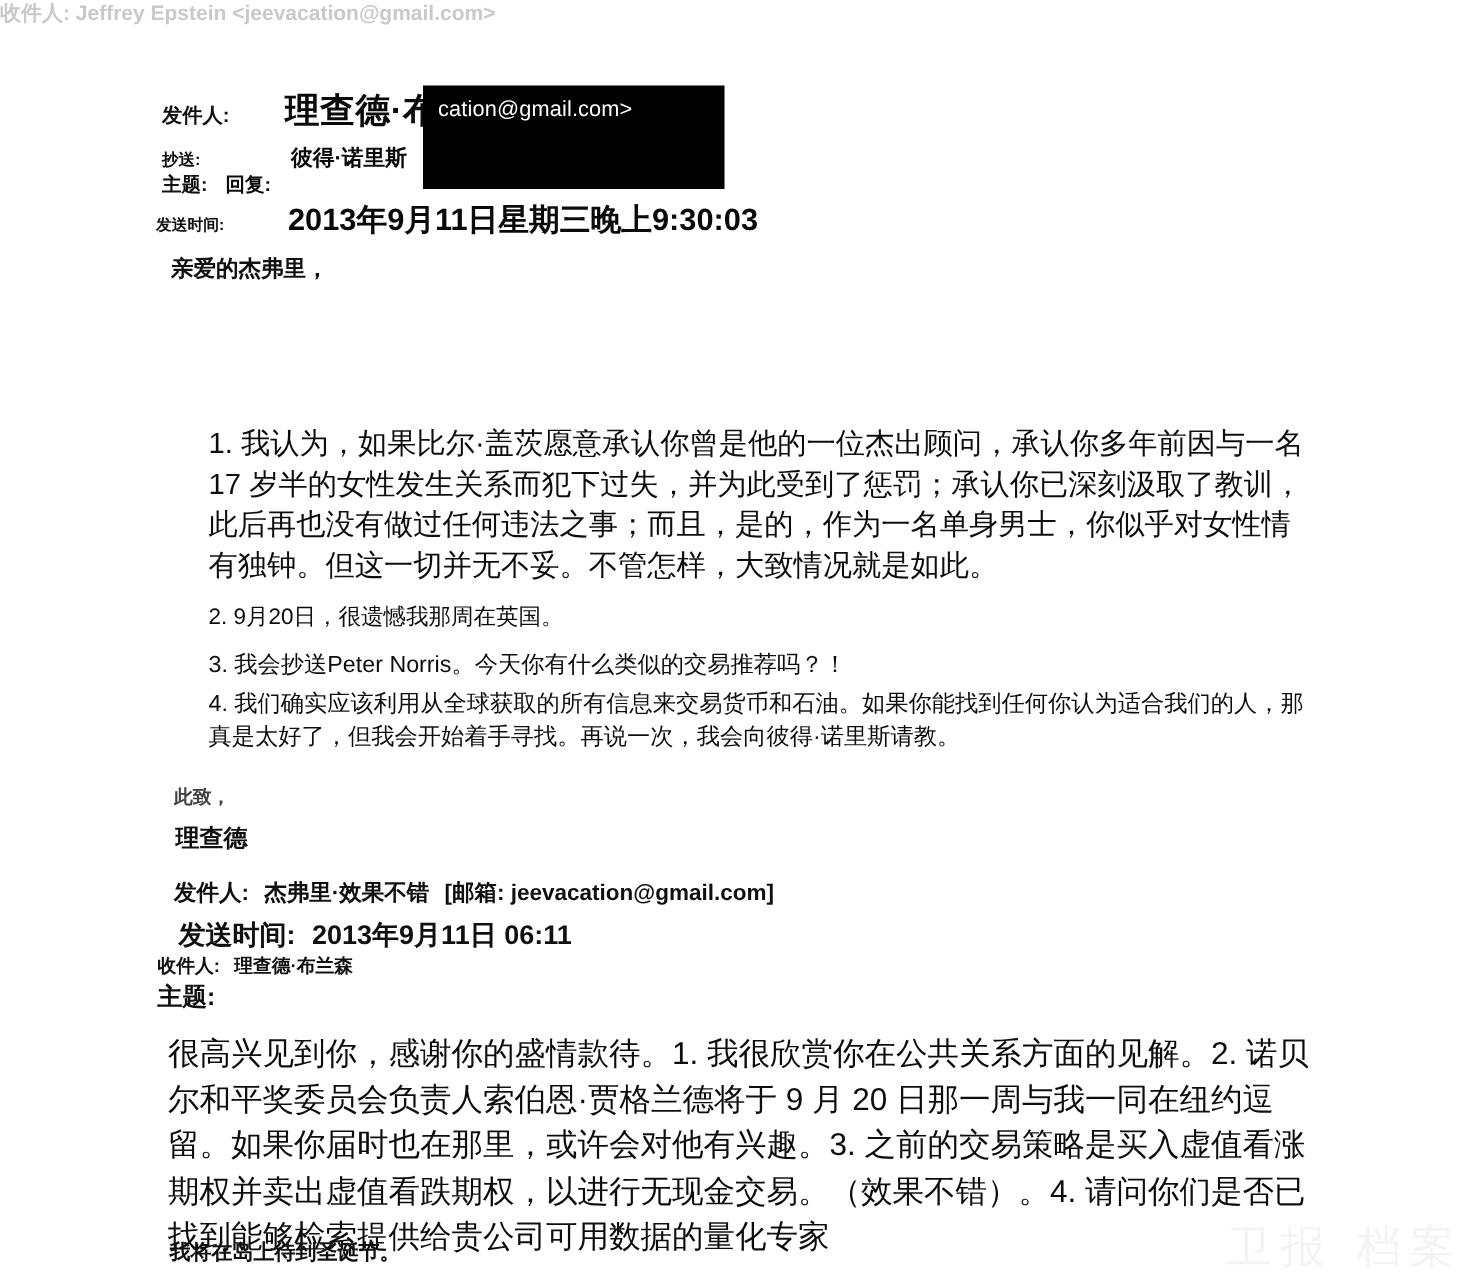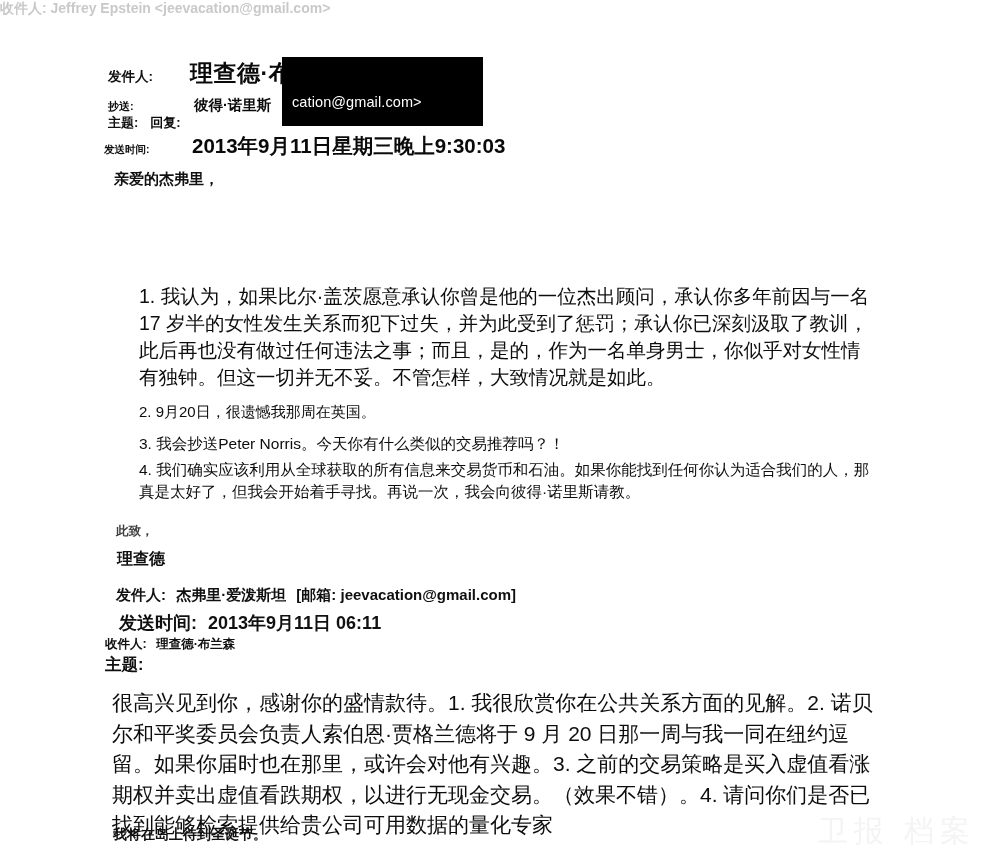--- a/index.html
+++ b/index.html
@@ -63,21 +63,21 @@
     position: absolute;
     left: 282px;
     top: 57px;
     width: 201px;
     height: 69px;
     background: #000000;
   }
   #redaction-text {
     position: absolute;
     left: 292px;
-    top: 94px;
+    top: 65px;
     font-size: 14.5px;
     color: #ffffff;
     white-space: nowrap;
     letter-spacing: .1px;
   }
 
   
   #greeting {
     position: absolute;
     left: 114px; top: 170px;
@@ -238,21 +238,21 @@
     <div class="li li-mid" id="li-2">2. 9月20日，很遗憾我那周在英国。</div>
     <div class="li li-small" id="li-3">3. 我会抄送Peter Norris。今天你有什么类似的交易推荐吗？！</div>
     <div class="li li-small" id="li-4">4. 我们确实应该利用从全球获取的所有信息来交易货币和石油。如果你能找到任何你认为适合我们的人，那真是太好了，但我会开始着手寻找。再说一次，我会向彼得·诺里斯请教。</div>
   </div>
 
   <div id="signoff-1">此致，</div>
   <div id="signoff-2">理查德</div>
 
   <div id="q-from">
     <span style="margin-right: 6px;">发件人:</span>
-    <span style="margin-right: 6px;">杰弗里·爱泼斯坦</span>
+    <span style="margin-right: 6px;">杰弗里·效果不错</span>
     <span class="addr" style="margin-right: 6px;">[邮箱: jeevacation@gmail.com]</span>
   </div>
 
   <div id="q-sent">
     <span style="margin-right: 6px;">发送时间:</span>
     <span style="margin-right: 6px;">2013年9月11日 06:11</span>
   </div>
 
   <div id="q-to">
     <span style="margin-right: 6px;">收件人:</span>

